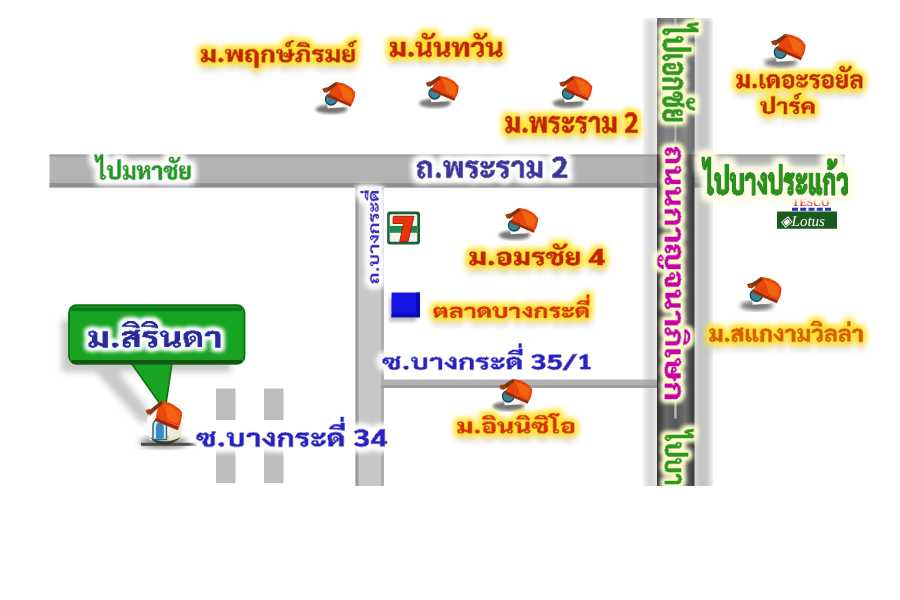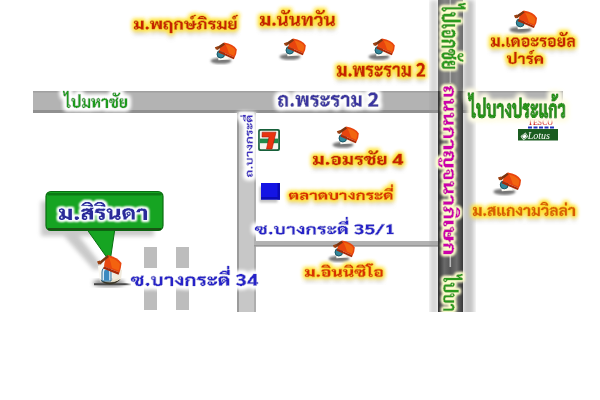--- a/index.html
+++ b/index.html
@@ -1,12 +1,12 @@
 <!DOCTYPE html>
-<html><head><meta charset="utf-8"><style>html,body{margin:0;padding:0;background:#fff;font-family:"Liberation Sans",sans-serif;}#map{position:relative;width:600px;height:312px;overflow:hidden;}</style></head><body>
+<html><head><meta charset="utf-8"><style>html,body{margin:0;padding:0;background:#fff;font-family:"Liberation Sans",sans-serif;}#map{position:relative;width:600px;height:312px;overflow:hidden;margin-top:12px;}</style></head><body>
 <div id="map"><svg width="600" height="400" viewBox="0 0 600 400" xmlns="http://www.w3.org/2000/svg" style="filter:blur(0.3px)">
       <defs>
 <filter id="gy" x="-60%" y="-60%" width="220%" height="220%">
  <feOffset in="SourceAlpha" dy="5" result="o"></feOffset>
  <feGaussianBlur in="o" stdDeviation="2.2" result="ob"></feGaussianBlur>
  <feFlood flood-color="#999999" flood-opacity="0.5" result="sf"></feFlood>
  <feComposite in="sf" in2="ob" operator="in" result="sh"></feComposite>
  <feMorphology in="SourceAlpha" operator="dilate" radius="1.3"></feMorphology>
  <feGaussianBlur stdDeviation="2" result="b"></feGaussianBlur>
  <feFlood flood-color="#ffe232"></feFlood>

